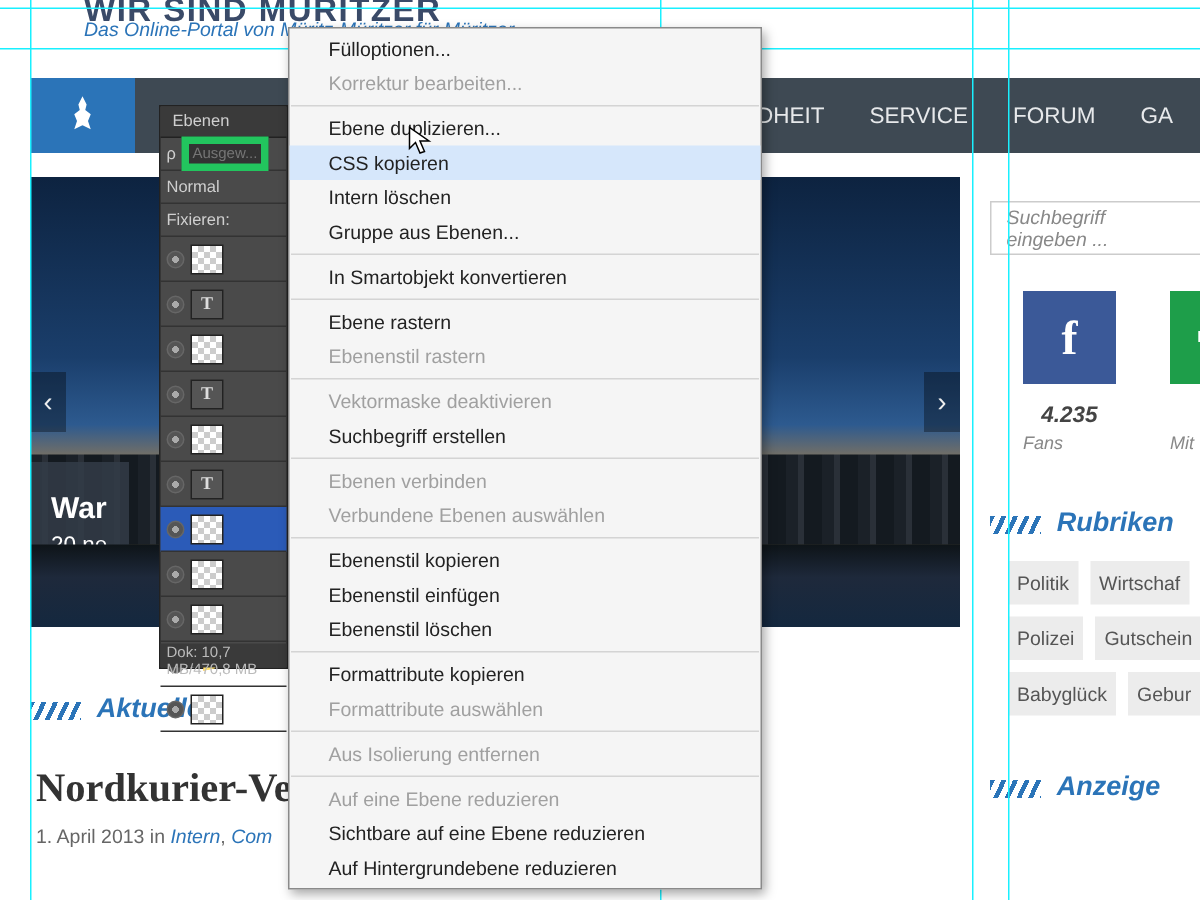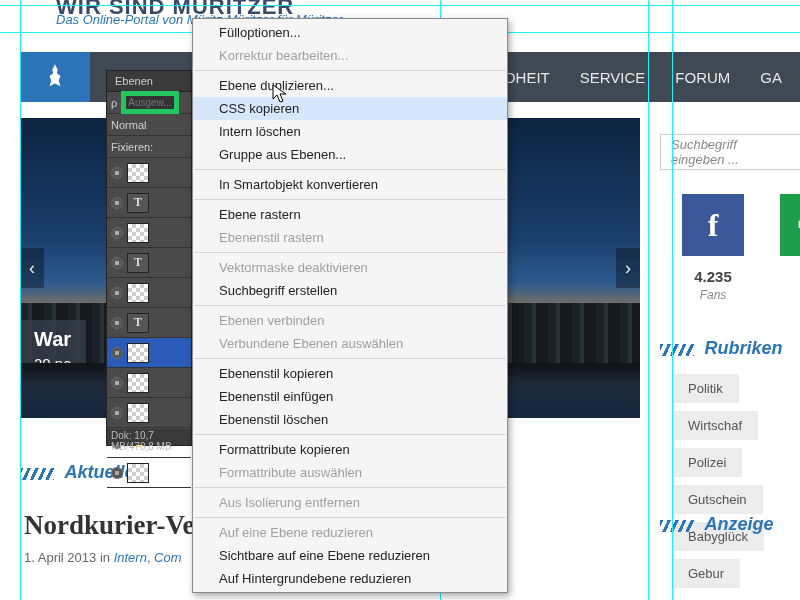--- a/index.html
+++ b/index.html
@@ -12,40 +12,40 @@
 .navbar{position:absolute;top:52px;left:20px;right:0;height:50px;background:#3e4953;display:flex;align-items:center}
 .logo{width:70px;height:50px;background:#2b74b8;display:flex;align-items:center;justify-content:center}
 .logo svg{width:22px;height:30px}
 .topnav{margin-left:auto;display:flex;gap:30px;padding-right:18px}
 .topnav span{color:#e7e9eb;font-size:15px}
 .hero{position:absolute;top:118px;left:20px;width:620px;height:300px;background:linear-gradient(to bottom,#0d2340 0%,#1a3e6b 40%,#2d5a8f 55%,#d98e2a 72%,#f9b233 80%,#1a2530 82%,#10161d 100%)}
 .hero::before{content:"";position:absolute;bottom:55px;left:0;right:0;height:60px;background:repeating-linear-gradient(90deg,#1b2128 0 8px,#2a3038 8px 12px,#141a20 12px 24px)}
 .hero::after{content:"";position:absolute;bottom:0;left:0;right:0;height:55px;background:linear-gradient(to bottom,#0e1418,#1e293b 40%,#14283f)}
 .hero-arrow{position:absolute;top:50%;transform:translateY(-50%);width:24px;height:40px;background:rgba(0,0,0,.35);color:#eee;display:flex;align-items:center;justify-content:center;font-size:18px}
 .ha-left{left:0}.ha-right{right:0}
-.caption{position:absolute;bottom:36px;left:0;background:rgba(50,60,72,.85);color:#fff;padding:8px 14px 10px}
+.caption{position:absolute;bottom:36px;left:0;background:rgba(50,60,72,.85);color:#fff;padding:20px 14px 10px}
 .caption .t1{font-size:20px;font-weight:700}
 .caption .t2{font-size:15px;margin-top:4px}
 
 .section-h{color:#2b74b8;font-style:italic;font-weight:700;font-size:18px}
 .stripe{display:inline-block;width:34px;height:12px;background:repeating-linear-gradient(115deg,#2b74b8 0 3px,transparent 3px 7px);margin-right:6px;vertical-align:middle}
 .aktuelles{position:absolute;top:462px;left:20px}
 .article-t{position:absolute;top:510px;left:24px;font-size:27px;font-weight:700;color:#333;font-family:Georgia,serif}
 .article-m{position:absolute;top:550px;left:24px;font-size:13px;color:#666}
 .article-m a{color:#2b74b8;font-style:italic}
 
 .search{position:absolute;top:134px;right:0;left:660px;height:36px;border:1px solid #ccc;border-right:none;display:flex;align-items:center;padding:0 10px;font-style:italic;color:#888;font-size:13px}
 .social{position:absolute;top:194px;left:682px;display:flex;gap:36px}
 .sbox{width:62px;height:62px;display:flex;align-items:center;justify-content:center;color:#fff;font-size:32px;font-weight:700;font-family:Georgia,serif}
 .fb{background:#3b5998}.g2{background:#1e9e4a}
-.scount{position:absolute;top:268px;font-size:15px;font-weight:700;color:#444;width:62px;text-align:center}
-.slabel{position:absolute;top:288px;font-size:12px;font-style:italic;color:#888;width:62px;text-align:center}
+.scount{position:absolute;top:268px;font-size:15px;font-weight:700;font-style:italic;color:#444;width:62px;text-align:center}
+.slabel{position:absolute;top:288px;font-size:12px;font-style:italic;color:#888;width:62px;}
 .rubriken{position:absolute;top:338px;left:660px}
 .tags{position:absolute;top:374px;left:672px;display:flex;flex-wrap:wrap;gap:8px;width:140px}
-.tag{background:#ececec;color:#555;font-size:13px;padding:7px 16px;white-space:nowrap}
+.tag{background:#ececec;color:#555;font-size:13px;padding:7px 6px;white-space:nowrap}
 .anzeige{position:absolute;top:514px;left:660px}
 
 
 .guide-v{position:absolute;top:0;bottom:0;width:1px;background:#19f0ff}
 .guide-h{position:absolute;left:0;right:0;height:1px;background:#19f0ff}
 
 
 .panel{position:absolute;top:70px;left:106px;width:86px;background:#4a4a4a;color:#cfcfcf;font-size:11px;height:376px;border:1px solid #222}
 .panel-tab{background:#3a3a3a;padding:4px 8px;font-size:11px;border-bottom:1px solid #222}
 .panel-row{display:flex;align-items:center;height:22px;border-bottom:1px solid #333;padding:0 4px;gap:4px}

